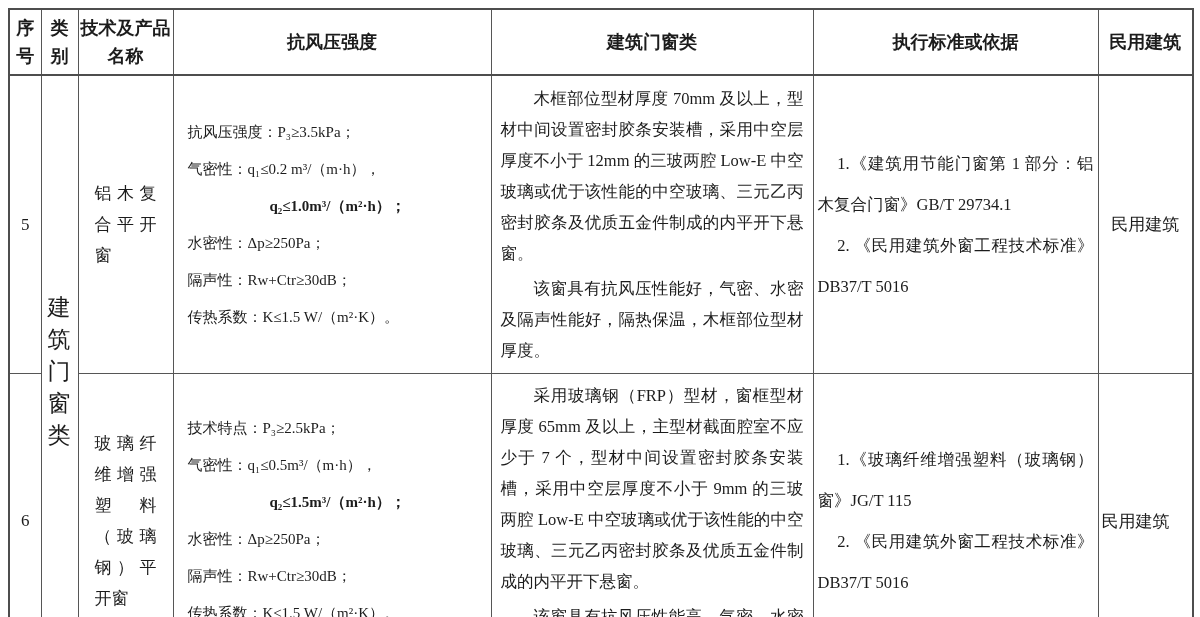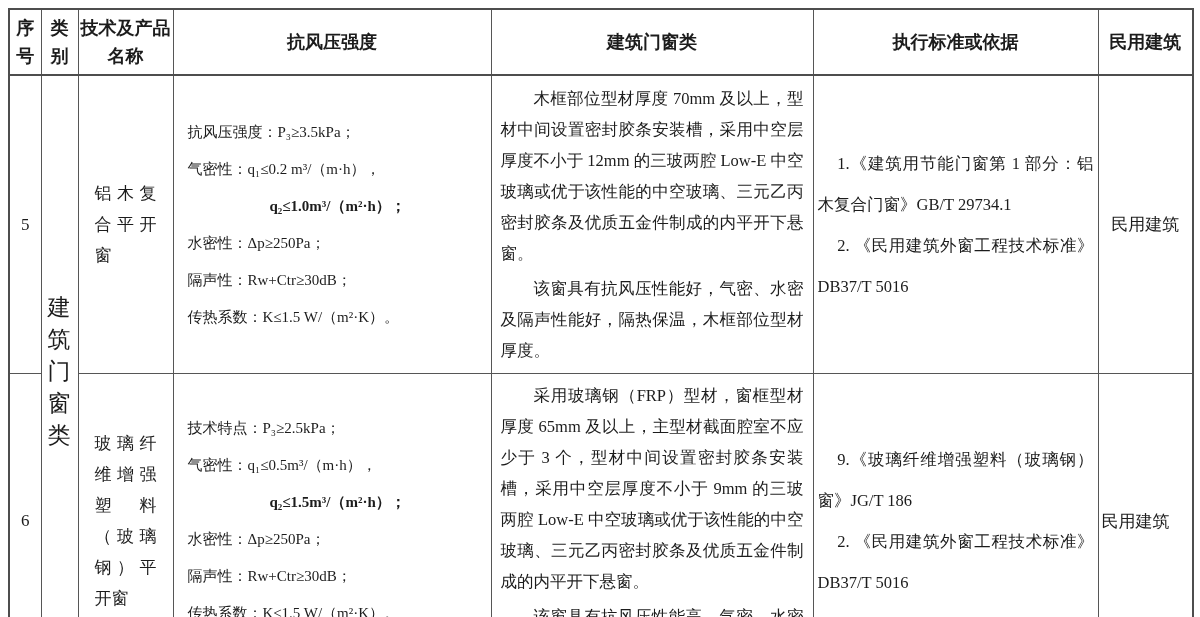--- a/index.html
+++ b/index.html
@@ -94,24 +94,24 @@
         <td class="c-name">玻璃纤维增强塑料（玻璃钢）平开窗</td>
         <td class="c-ind">
           <div class="ind-line">技术特点：P₃≥2.5kPa；</div>
           <div class="ind-line">气密性：q₁≤0.5m³/（m·h），</div>
           <div class="ind-line cont">q₂≤1.5m³/（m²·h）；</div>
           <div class="ind-line">水密性：Δp≥250Pa；</div>
           <div class="ind-line">隔声性：Rw+Ctr≥30dB；</div>
           <div class="ind-line">传热系数：K≤1.5 W/（m²·K）。</div>
         </td>
         <td class="c-feat">
-          <p>采用玻璃钢（FRP）型材，窗框型材厚度 65mm 及以上，主型材截面腔室不应少于 3 个，型材中间设置密封胶条安装槽，采用中空层厚度不小于 9mm 的三玻两腔 Low-E 中空玻璃或优于该性能的中空玻璃、三元乙丙密封胶条及优质五金件制成的内平开下悬窗。</p>
+          <p>采用玻璃钢（FRP）型材，窗框型材厚度 65mm 及以上，主型材截面腔室不应少于 7 个，型材中间设置密封胶条安装槽，采用中空层厚度不小于 9mm 的三玻两腔 Low-E 中空玻璃或优于该性能的中空玻璃、三元乙丙密封胶条及优质五金件制成的内平开下悬窗。</p>
           <p>该窗具有抗风压性能高，气密、水密及隔声性能好，隔热保温等特点。</p>
         </td>
         <td class="c-std">
-          <p>9.《玻璃纤维增强塑料（玻璃钢）窗》JG/T 186</p>
+          <p>1.《玻璃纤维增强塑料（玻璃钢）窗》JG/T 115</p>
           <p>2. 《民用建筑外窗工程技术标准》DB37/T 5016</p>
         </td>
         <td class="c-scope flush">民用建筑</td>
       </tr>
     </tbody>
   </table>
 </div>
 
 </body></html>

